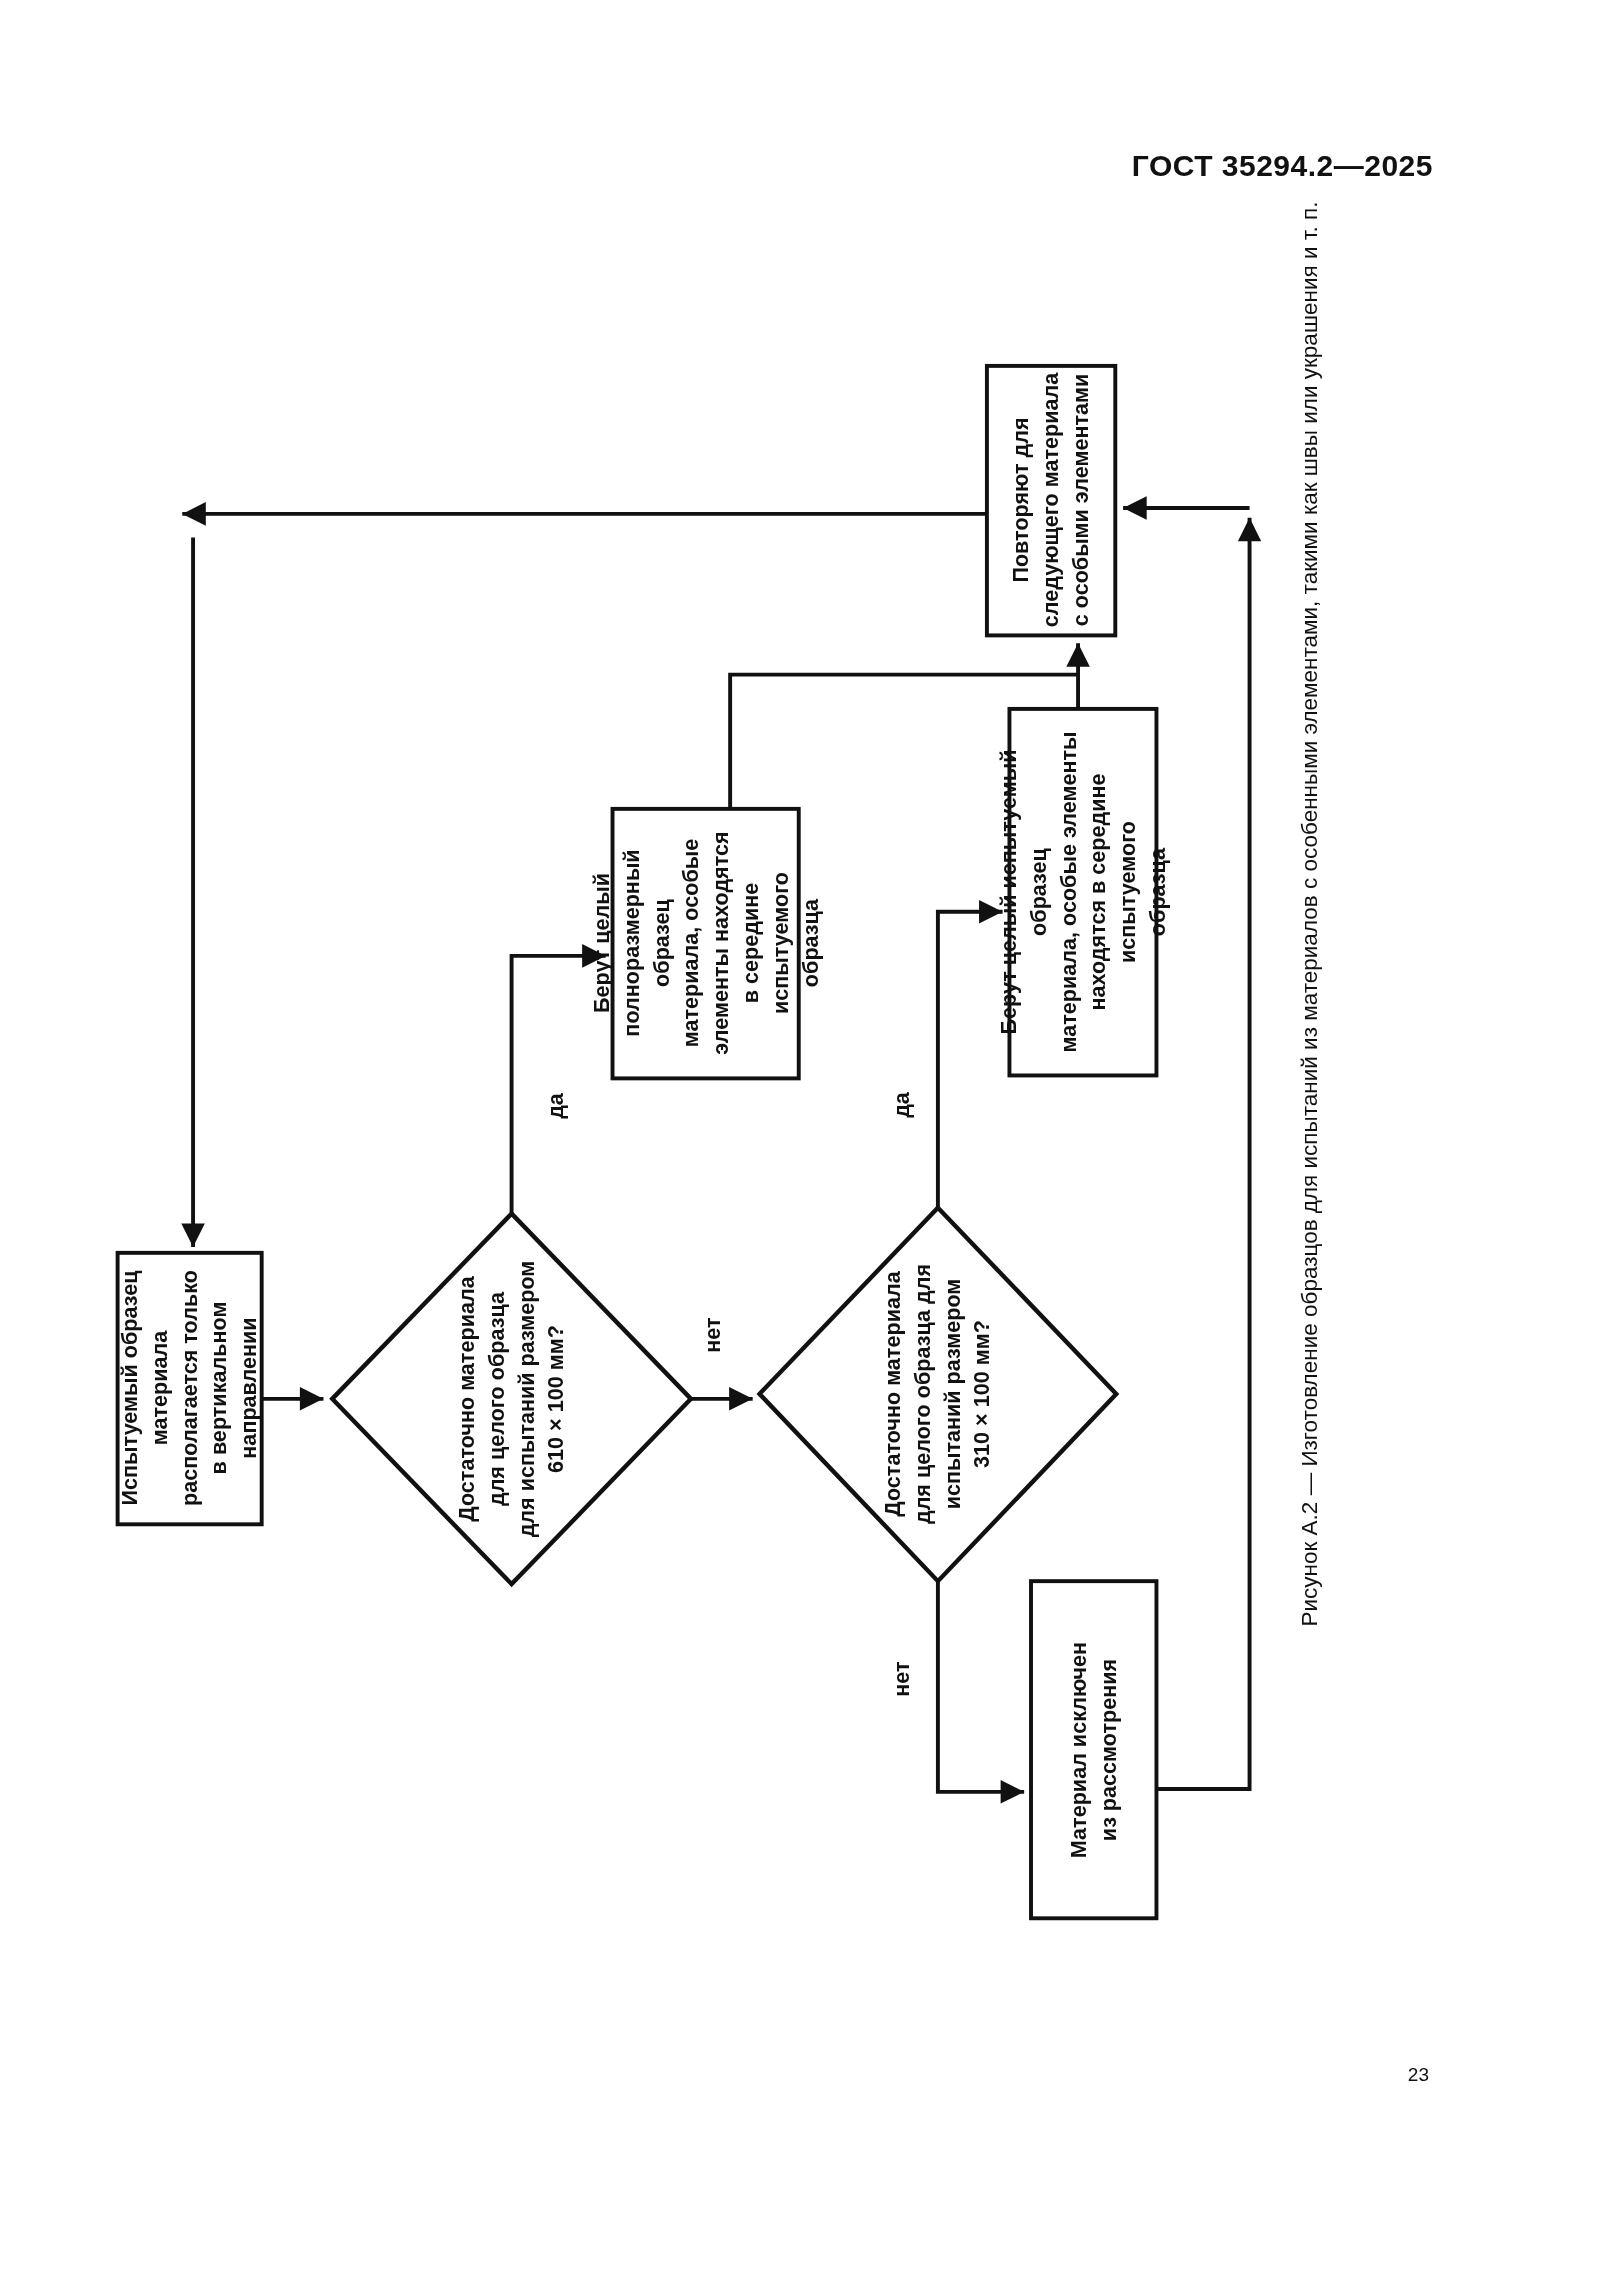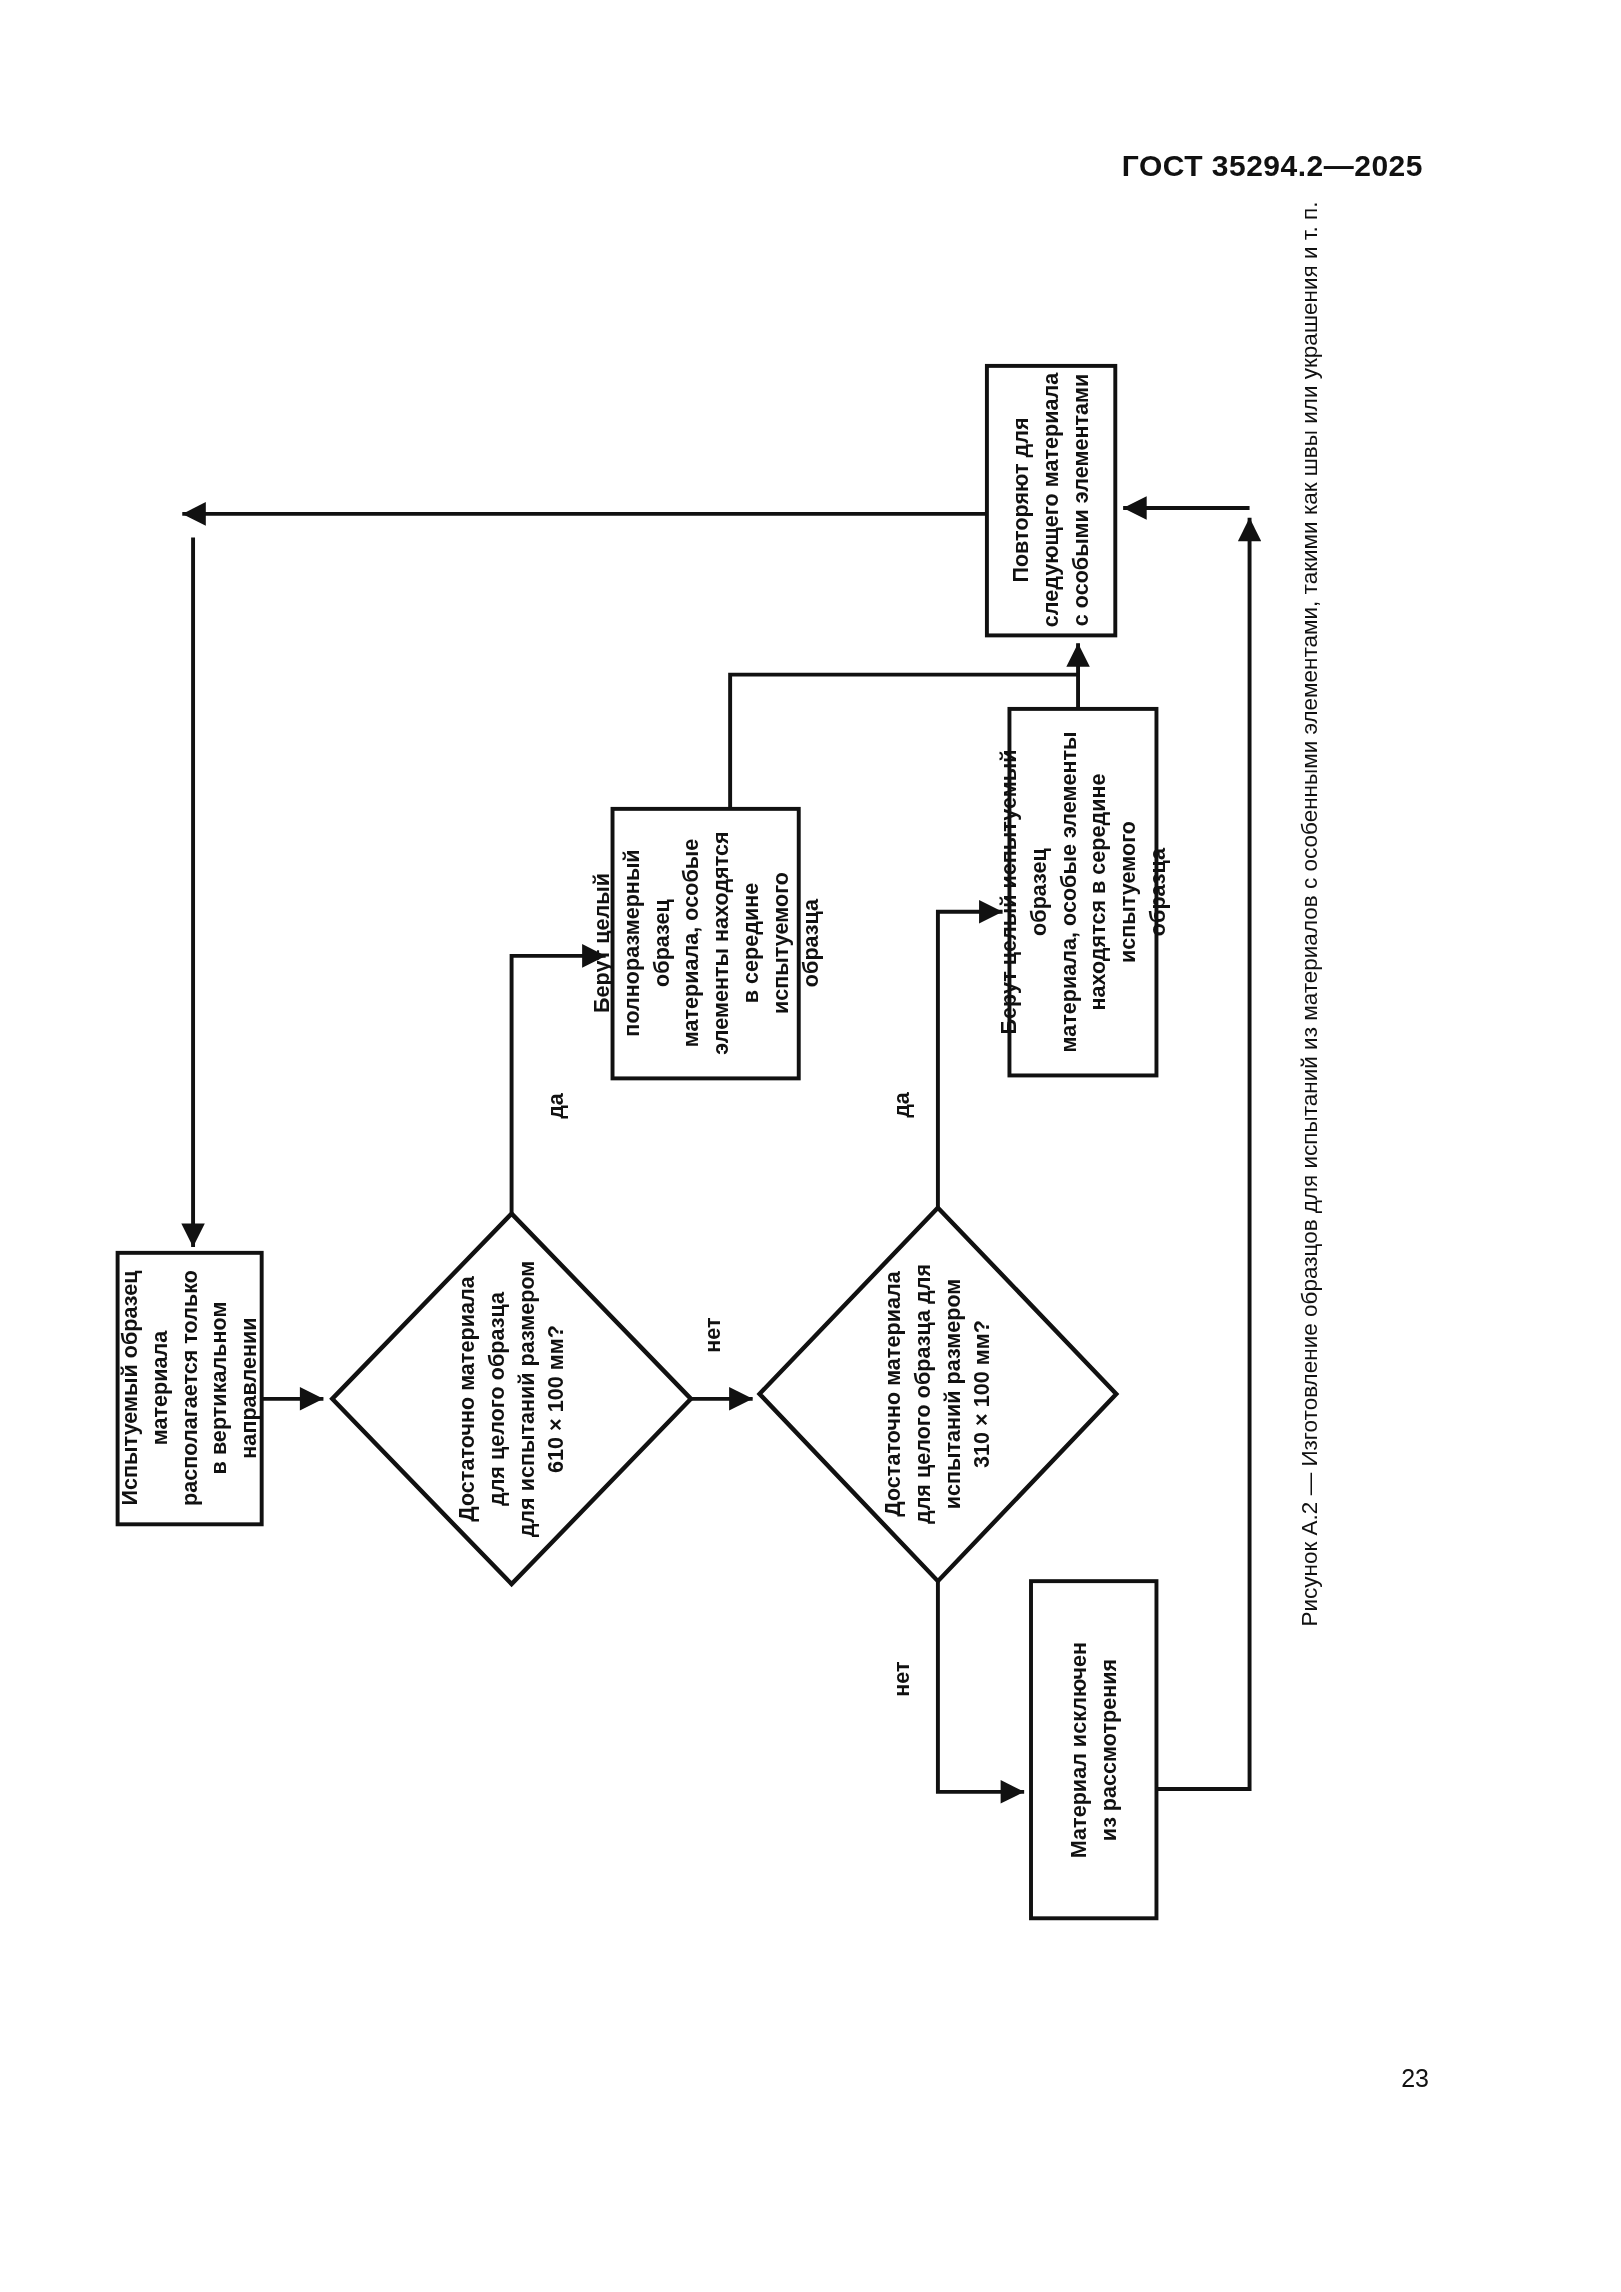--- a/index.html
+++ b/index.html
@@ -6,28 +6,28 @@
   .page{
     position:relative;
     width:1621px;height:2293px;
     background:#ffffff;
     font-family:"Liberation Sans","DejaVu Sans",sans-serif;
     color:#111;
     overflow:hidden;
   }
   .hdr{
     position:absolute;
-    top:149px;right:198px;
+    top:149px;right:188px;
     font-size:30px;font-weight:bold;
     letter-spacing:0.5px;
   }
   .pagenum{
     position:absolute;
     top:2064px;right:192px;
-    font-size:25px;
+    font-size:19px;
   }
   svg.flow{position:absolute;left:0;top:0;}
   .rot{
     position:absolute;
     transform:translate(-50%,-50%) rotate(-90deg);
     text-align:center;
     font-weight:bold;
     font-size:21.6px;
     line-height:1.38;
     white-space:pre-line;

